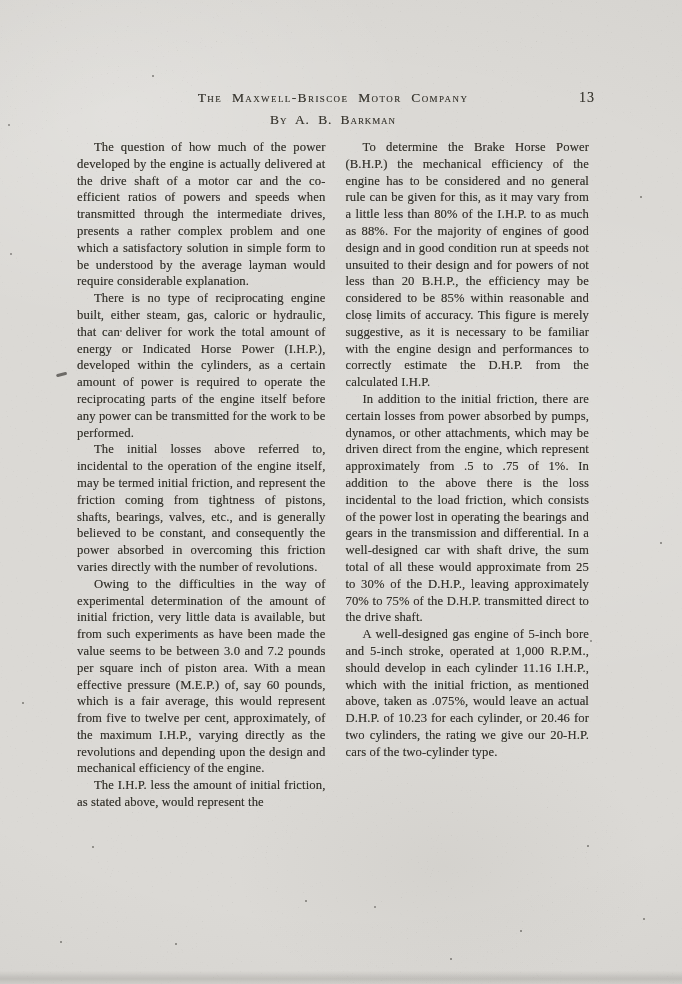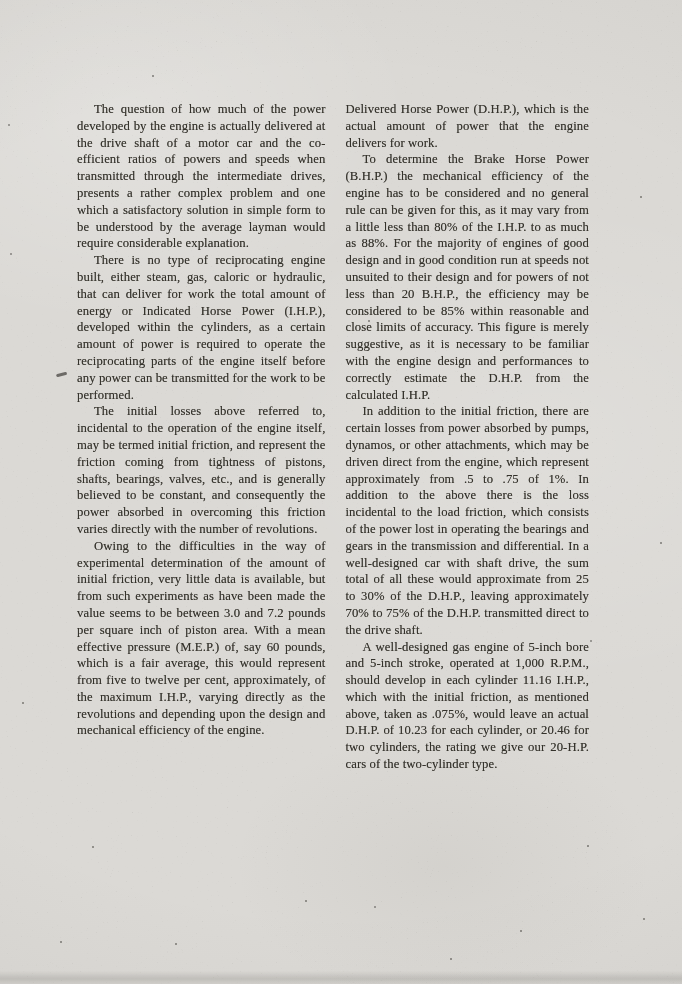--- a/index.html
+++ b/index.html
@@ -47,29 +47,34 @@
 
   <svg class="grain" width="682" height="984" viewBox="0 0 682 984" preserveAspectRatio="none">
     <filter id="grainf" x="0" y="0" width="100%" height="100%">
       <feTurbulence type="fractalNoise" baseFrequency="0.8" numOctaves="2" seed="7" result="n"></feTurbulence>
       <feColorMatrix in="n" type="matrix" values="0 0 0 0 0.23  0 0 0 0 0.22  0 0 0 0 0.20  1.3 0 0 0 -0.95"></feColorMatrix>
     </filter>
     <rect width="682" height="984" filter="url(#grainf)"></rect>
   </svg>
 
   <div class="content">
+    <div class="header">
+      <span>The Maxwell-Briscoe Motor Company</span>
+      <span class="pagenum">13</span>
+    </div>
+    <div class="byline">By A. B. Barkman</div>
     <div class="cols">
       <div class="col col-left">
           <p class="para">The question of how much of the power developed by the engine is actually delivered at the drive shaft of a motor car and the co-efficient ratios of powers and speeds when transmitted through the intermediate drives, presents a rather complex problem and one which a satisfactory solution in simple form to be understood by the average layman would require considerable explanation.</p>
           <p class="para">There is no type of reciprocating engine built, either steam, gas, caloric or hydraulic, that can deliver for work the total amount of energy or Indicated Horse Power (I.H.P.), developed within the cylinders, as a certain amount of power is required to operate the reciprocating parts of the engine itself before any power can be transmitted for the work to be performed.</p>
           <p class="para">The initial losses above referred to, incidental to the operation of the engine itself, may be termed initial friction, and represent the friction coming from tightness of pistons, shafts, bearings, valves, etc., and is generally believed to be constant, and consequently the power absorbed in overcoming this friction varies directly with the number of revolutions.</p>
           <p class="para">Owing to the difficulties in the way of experimental determination of the amount of initial friction, very little data is available, but from such experiments as have been made the value seems to be between 3.0 and 7.2 pounds per square inch of piston area. With a mean effective pressure (M.E.P.) of, say 60 pounds, which is a fair average, this would represent from five to twelve per cent, approximately, of the maximum I.H.P., varying directly as the revolutions and depending upon the design and mechanical efficiency of the engine.</p>
+          <p class="para">The I.H.P. less the amount of initial friction, as stated above, would represent the</p>
         </div>
       <div class="col col-right">
-          <p class="para cont">Delivered Horse Power (D.H.P.), which is the actual amount of power that the engine delivers for work.</p>
           <p class="para">To determine the Brake Horse Power (B.H.P.) the mechanical efficiency of the engine has to be considered and no general rule can be given for this, as it may vary from a little less than 80% of the I.H.P. to as much as 88%. For the majority of engines of good design and in good condition run at speeds not unsuited to their design and for powers of not less than 20 B.H.P., the efficiency may be considered to be 85% within reasonable and close limits of accuracy. This figure is merely suggestive, as it is necessary to be familiar with the engine design and performances to correctly estimate the D.H.P. from the calculated I.H.P.</p>
           <p class="para">In addition to the initial friction, there are certain losses from power absorbed by pumps, dynamos, or other attachments, which may be driven direct from the engine, which represent approximately from .5 to .75 of 1%. In addition to the above there is the loss incidental to the load friction, which consists of the power lost in operating the bearings and gears in the transmission and differential. In a well-designed car with shaft drive, the sum total of all these would approximate from 25 to 30% of the D.H.P., leaving approximately 70% to 75% of the D.H.P. transmitted direct to the drive shaft.</p>
           <p class="para">A well-designed gas engine of 5-inch bore and 5-inch stroke, operated at 1,000 R.P.M., should develop in each cylinder 11.16 I.H.P., which with the initial friction, as mentioned above, taken as .075%, would leave an actual D.H.P. of 10.23 for each cylinder, or 20.46 for two cylinders, the rating we give our 20-H.P. cars of the two-cylinder type.</p>
         </div>
     </div>
   </div>
 
   <div class="mark-dash"></div>
 
   <div class="speck" style="left:8px;top:124px;"></div>

